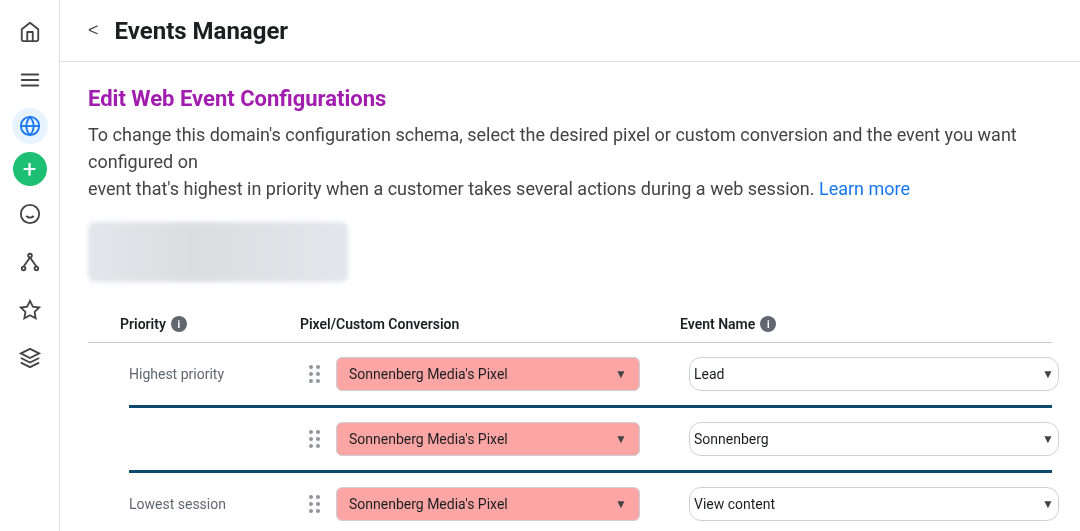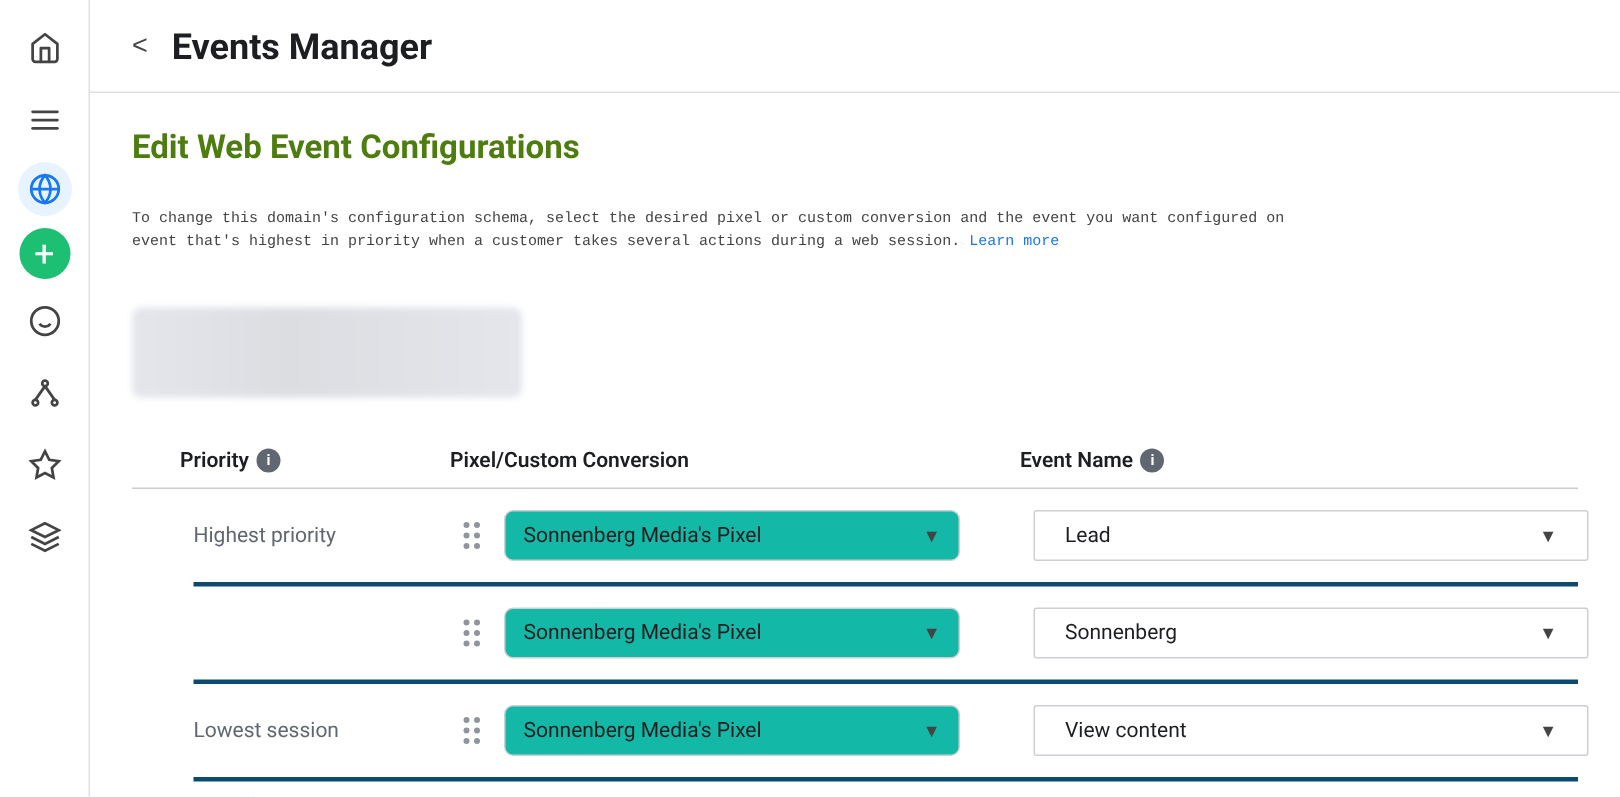--- a/index.html
+++ b/index.html
@@ -72,31 +72,30 @@
     
     .content {
       padding: 24px 28px;
       overflow-y: auto;
       flex: 1;
     }
 
     .page-title {
       font-size: 22px;
       font-weight: 700;
-      color: #4d7c0f;
-      margin-bottom: 28px;
+      color: #a21caf;
+      margin-bottom: 10px;
     }
 
     .description {
-      font-size: 10px;
+      font-size: 18px;
       color: #444;
       line-height: 1.5;
       max-width: 980px;
-      margin-bottom: 36px;
-      font-family: Liberation Mono, monospace;
+      margin-bottom: 20px;
     }
 
     .learn-more {
       color: #1877f2;
       text-decoration: none;
       cursor: pointer;
     }
 
     
     .pixel-preview {
@@ -168,32 +167,32 @@
       align-items: center;
       gap: 8px;
     }
 
     .select-box {
       border: 1px solid #ccd0d5;
       border-radius: 6px;
       padding: 8px 12px;
       font-size: 14px;
       color: #1c1e21;
-      background: #14b8a6;
+      background: #fca5a5;
       display: flex;
       align-items: center;
       justify-content: space-between;
       cursor: pointer;
       width: 304px;
     }
 
     .event-select-box {
       border: 1px solid #ccd0d5;
-      border-radius: 2px;
-      padding: 8px 20px;
+      border-radius: 12px;
+      padding: 8px 4px;
       font-size: 14px;
       color: #1c1e21;
       background: #fff;
       display: flex;
       align-items: center;
       justify-content: space-between;
       cursor: pointer;
       width: 370px;
     }
 

